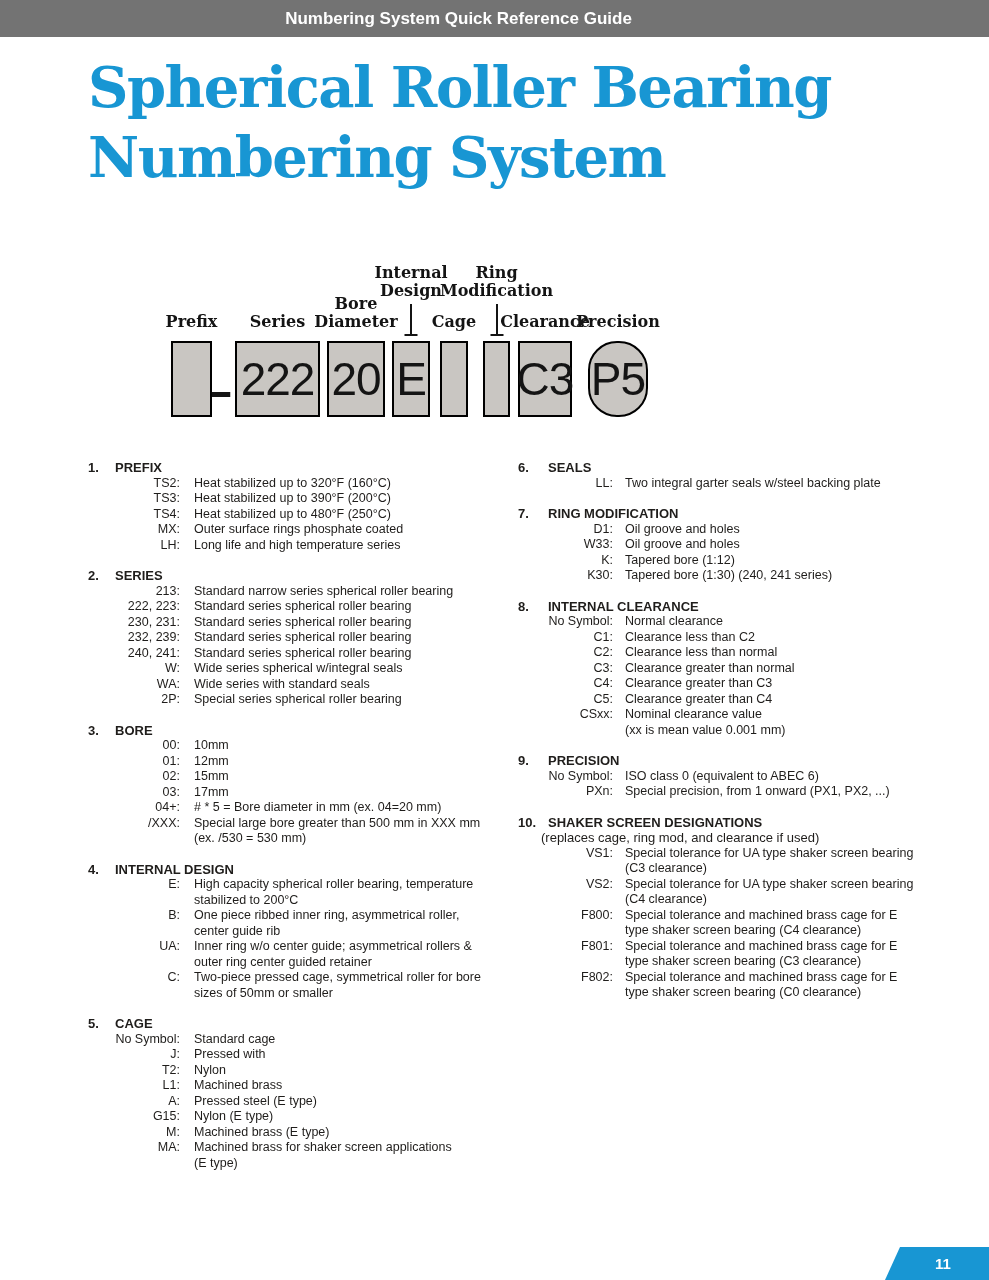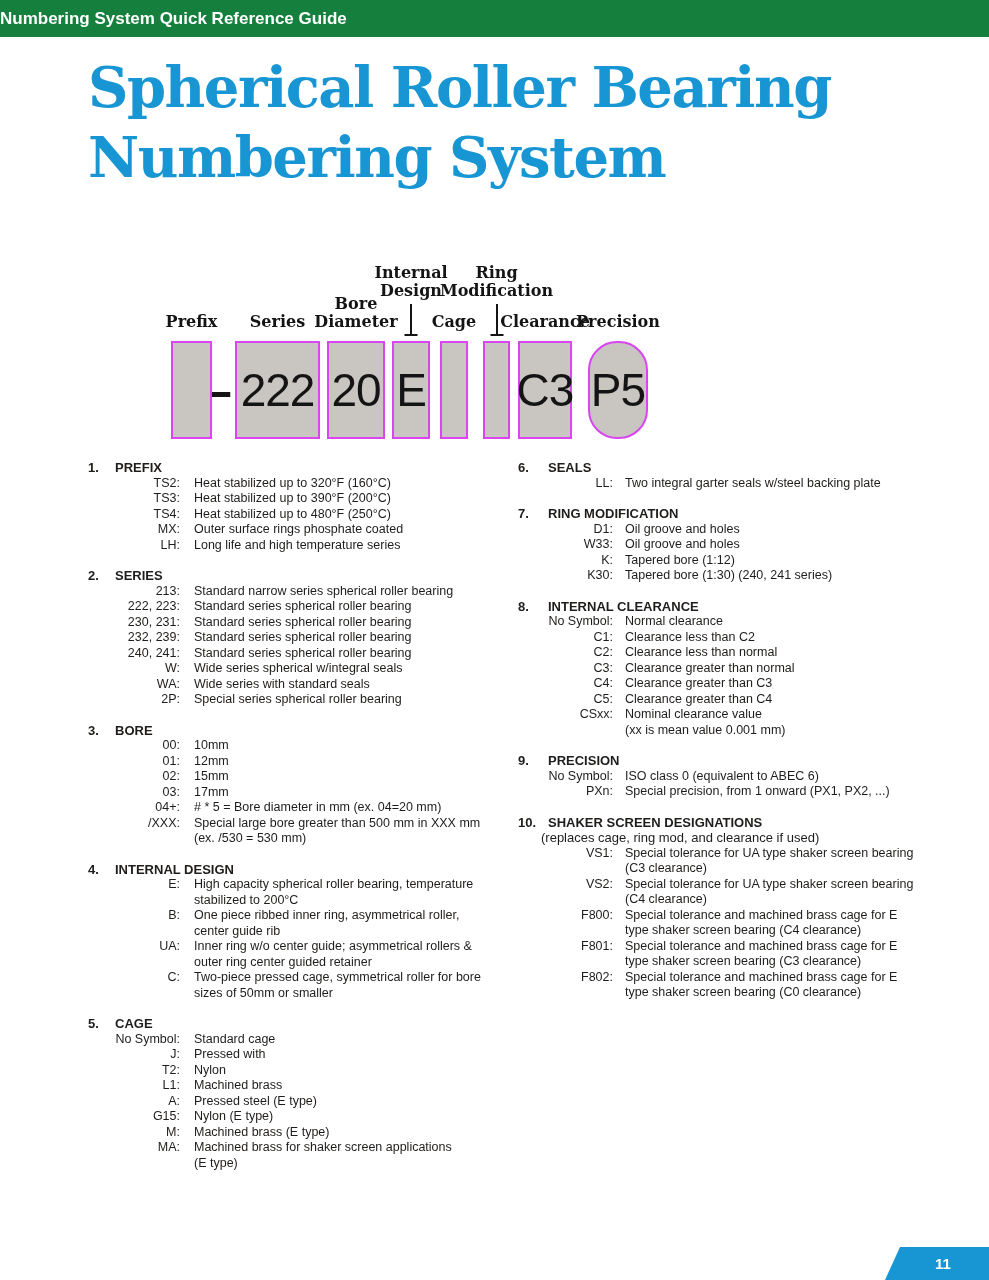--- a/index.html
+++ b/index.html
@@ -4,23 +4,23 @@
 <style>
   html,body{margin:0;padding:0;}
   body{
     width:989px;height:1280px;position:relative;overflow:hidden;
     background:#ffffff;color:#1f1d1b;
     font-family:"Liberation Sans", sans-serif;
   }
   
   .topbar{
     position:absolute;left:0;top:0;width:989px;height:37px;
-    background:#15803d;color:#ffffff;
+    background:#737373;color:#ffffff;
     font-size:17px;font-weight:bold;line-height:37px;
-    text-align:left;padding-right:72px;box-sizing:border-box;
+    text-align:center;padding-right:72px;box-sizing:border-box;
   }
   
   .doc-title{
     position:absolute;left:88px;top:52px;
     font-family:"DejaVu Serif", serif;font-weight:bold;
     font-size:56px;line-height:70px;letter-spacing:-1.5px;
     color:#1896d3;white-space:nowrap;
   }
   
   .diagram{position:absolute;left:0;top:0;width:989px;height:470px;}
@@ -35,22 +35,22 @@
   .dlabel.high{top:264px;}
   .dropline{
     position:absolute;top:304px;height:32px;width:2px;
     background:#141414;transform:translateX(-50%);
   }
   .dropline::after{
     content:"";position:absolute;bottom:0;left:50%;
     transform:translateX(-50%);width:13px;height:2px;background:#141414;
   }
   .dbox{
-    position:absolute;top:341px;height:98px;box-sizing:border-box;
-    background:#c9c6c2;border:2px solid #d946ef;
+    position:absolute;top:341px;height:76px;box-sizing:border-box;
+    background:#c9c6c2;border:2px solid #000000;
     display:flex;align-items:center;justify-content:center;
     font-size:46px;letter-spacing:-1px;color:#141414;
   }
   .dash{
     position:absolute;left:200px;top:366px;width:36px;
     font-size:50px;font-weight:bold;line-height:50px;text-align:center;
     color:#141414;
   }
   
   .col{position:absolute;top:460px;width:424px;}

